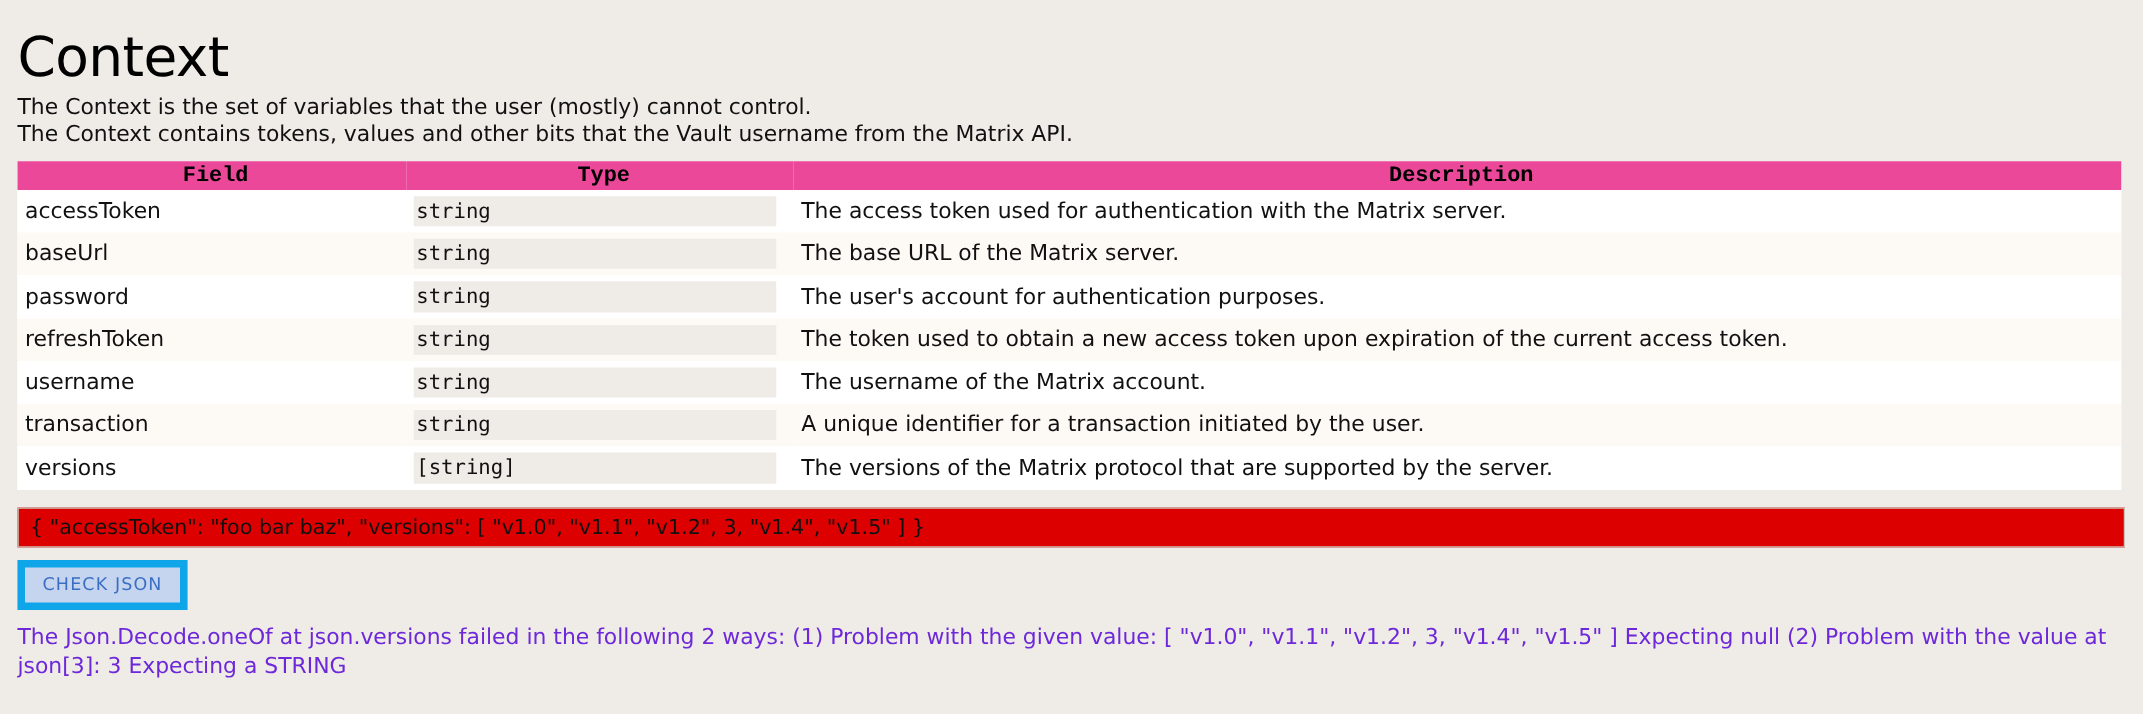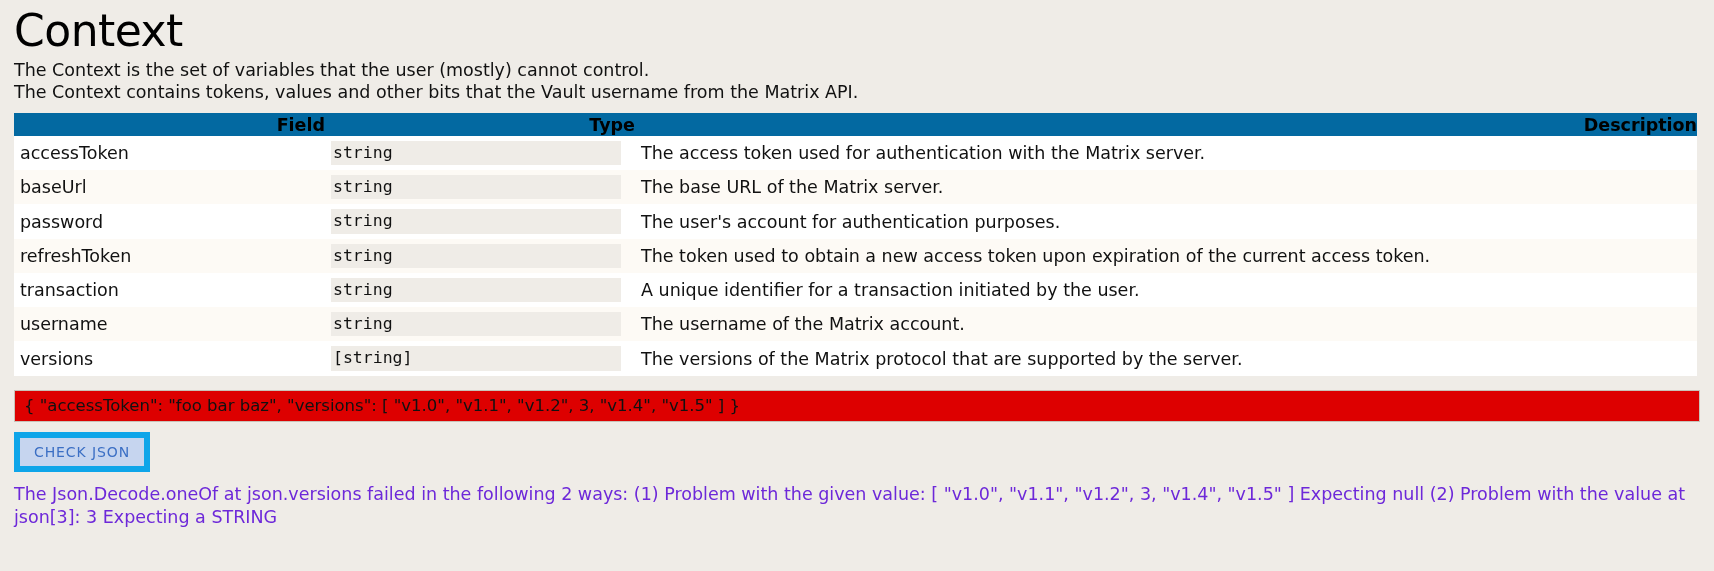--- a/index.html
+++ b/index.html
@@ -9,21 +9,21 @@
     background: #efece7;
   }
   body {
     width: 1714px;
     height: 571px;
     font-family: "DejaVu Sans", "Liberation Sans", sans-serif;
     color: #111111;
     overflow: hidden;
   }
   .page {
-    padding: 0 14px;
+    padding: 16px 14px;
     box-sizing: border-box;
   }
   h1.page-title {
     font-size: 44px;
     font-weight: normal;
     letter-spacing: -0.5px;
     margin: 0;
     padding: 8px 0 6px 0;
     line-height: 1.05;
     color: #000000;
@@ -38,26 +38,27 @@
   .intro div { white-space: nowrap; }
 
   table.ctx-table {
     border-collapse: collapse;
     width: 1683px;
     table-layout: fixed;
     background: #ffffff;
     margin-top: 4px;
   }
   table.ctx-table th {
-    text-align: right;
+    text-align: center;
     font-size: 17.5px;
     font-weight: bold;
     padding: 2px 0 1px 6px;
-    background: #0369a1;
+    background: #ec4899;
     color: #000000;
+    font-family: Liberation Mono, monospace;
   }
   table.ctx-table td {
     font-size: 17.5px;
     padding: 5px 0 5px 6px;
     vertical-align: middle;
     color: #111111;
   }
   table.ctx-table tbody tr:nth-child(odd)  { background: #ffffff; }
   table.ctx-table tbody tr:nth-child(even) { background: #fdfaf5; }
 
@@ -165,32 +166,32 @@
         <td>The user's account for authentication purposes.</td>
       </tr>
       <tr>
         <td>refreshToken</td>
         <td>
             <code class="code-chip">string</code>
           </td>
         <td>The token used to obtain a new access token upon expiration of the current access token.</td>
       </tr>
       <tr>
+        <td>username</td>
+        <td>
+            <code class="code-chip">string</code>
+          </td>
+        <td>The username of the Matrix account.</td>
+      </tr>
+      <tr>
         <td>transaction</td>
         <td>
             <code class="code-chip">string</code>
           </td>
         <td>A unique identifier for a transaction initiated by the user.</td>
-      </tr>
-      <tr>
-        <td>username</td>
-        <td>
-            <code class="code-chip">string</code>
-          </td>
-        <td>The username of the Matrix account.</td>
       </tr>
       <tr>
         <td>versions</td>
         <td>
             <code class="code-chip">[string]</code>
           </td>
         <td>The versions of the Matrix protocol that are supported by the server.</td>
       </tr>
     </tbody>
   </table>

